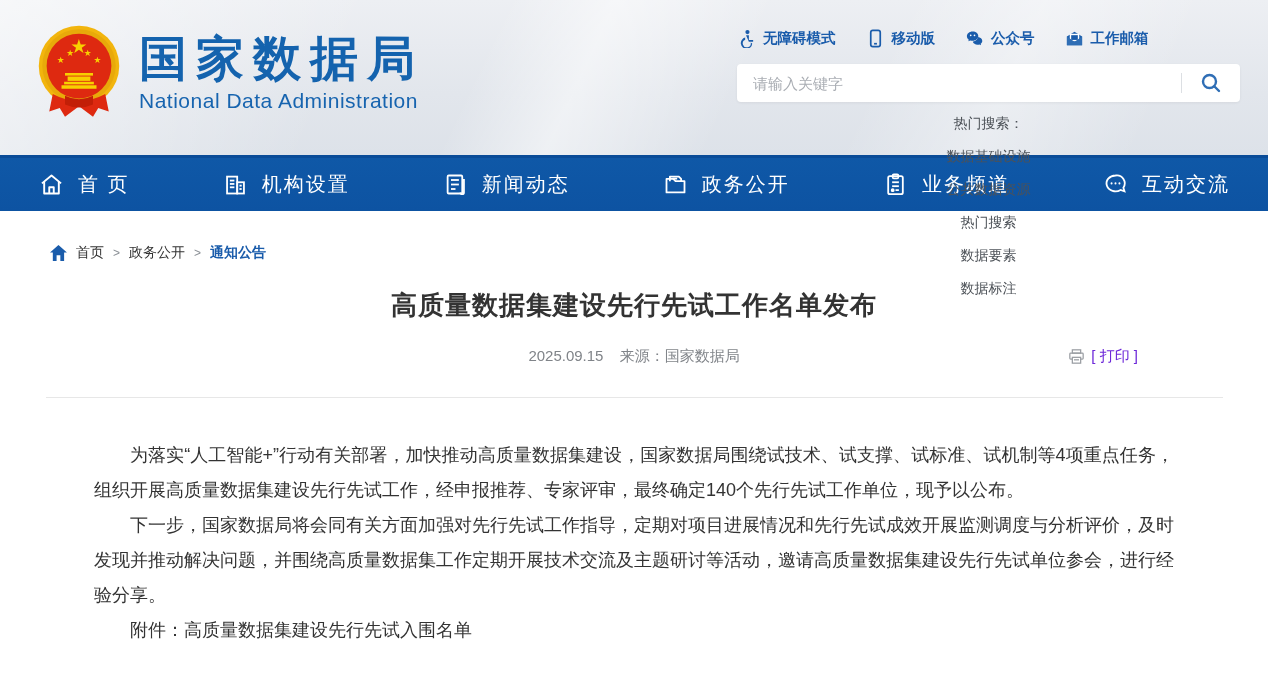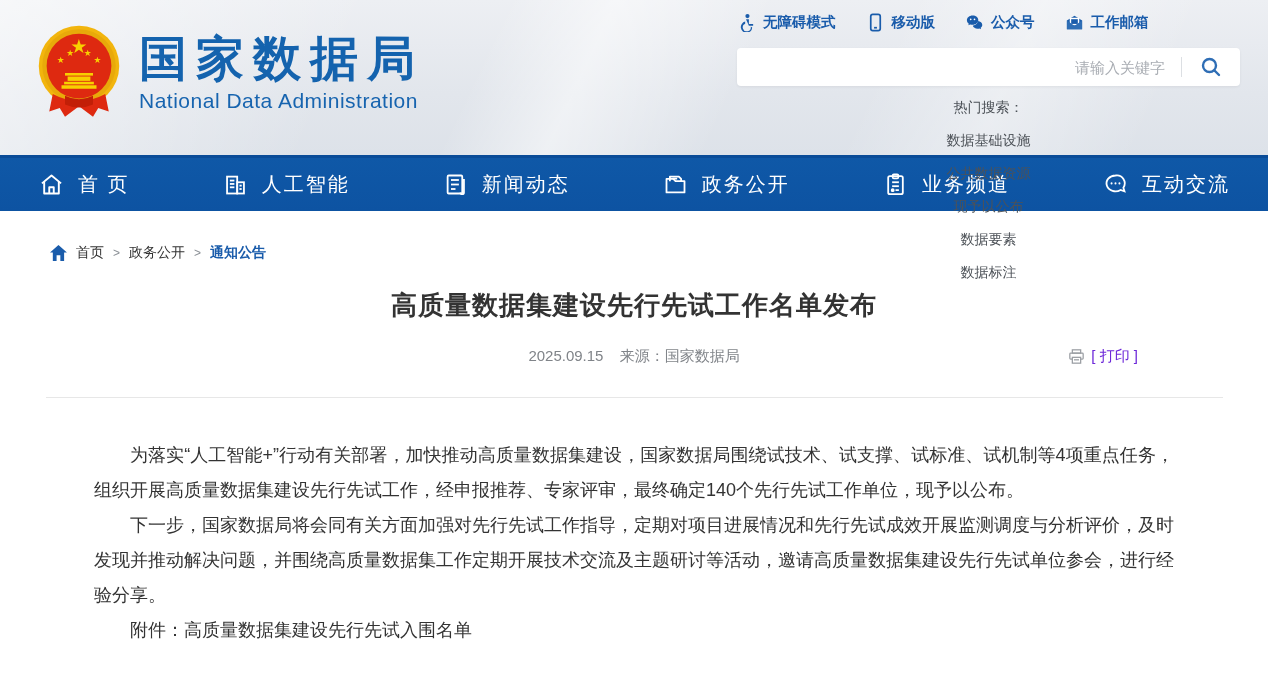--- a/index.html
+++ b/index.html
@@ -13,31 +13,31 @@
       linear-gradient(115deg, transparent 38%, rgba(255,255,255,.5) 46%, transparent 58%),
       linear-gradient(115deg, transparent 68%, rgba(255,255,255,.35) 78%, transparent 90%),
       linear-gradient(180deg,#edeff3 0%,#e2e6ec 60%,#dde2e9 100%);
   }
   .logo-block { position:absolute; left:35px; top:24px; display:flex; align-items:center; cursor:pointer; }
   .emblem { width:88px; height:98px; }
   .logo-text { margin-left:16px; }
   .logo-cn { font-size:48px; font-weight:700; color:#1463ae; letter-spacing:9px; line-height:1.1; }
   .logo-en { font-size:21px; color:#1764af; margin-top:3px; letter-spacing:.5px; }
 
-  .header-right { position:absolute; left:737px; top:8px; width:503px; }
+  .header-right { position:absolute; left:737px; top:24px; width:503px; }
   .utility-row { display:flex; align-items:center; gap:30px; height:28px; }
   .util-link { display:flex; align-items:center; gap:7px; color:#1a5cab; font-size:14.5px;
     font-weight:600; text-decoration:none; cursor:pointer; white-space:nowrap; }
   .uicon { display:inline-flex; width:19px; height:19px; }
   .uicon svg { width:100%; height:100%; }
 
   .search-box { margin-top:12px; width:503px; height:38px; background:#fff; border-radius:4px;
     display:flex; align-items:center; box-shadow:0 1px 3px rgba(0,0,0,.06); }
   .search-input { flex:1; border:none; outline:none; height:100%; padding:0 16px;
-    font-size:15px; color:#333; background:transparent; font-family:inherit;text-align:right; }
+    font-size:15px; color:#333; background:transparent; font-family:inherit; }
   .search-input::placeholder { color:#a9adb3; }
   .search-divider { width:1px; height:20px; background:#dcdfe3; }
   .search-btn { width:58px; height:100%; background:transparent; border:none; cursor:pointer;
     display:flex; align-items:center; justify-content:center; }
 
   .hot-search { margin-top:13px; display:flex; align-items:center; gap:15px;
     font-size:14px; color:#4d5258; white-space:nowrap;flex-direction:column; }
   .hot-term { color:#4d5258; text-decoration:none; cursor:pointer; }
 
   
@@ -153,21 +153,21 @@
           <circle cx="9.5" cy="9.5" r="6.5" fill="none" stroke="#2f6eb5" stroke-width="2.4"></circle>
           <line x1="14.5" y1="14.5" x2="19" y2="19" stroke="#2f6eb5" stroke-width="2.4" stroke-linecap="round"></line>
         </svg>
       </button>
     </div>
 
     <div class="hot-search">
       <span>热门搜索：</span>
       <a class="hot-term">数据基础设施</a>
       <a class="hot-term">公共数据资源</a>
-      <a class="hot-term">现予以公布</a>
+      <a class="hot-term">热门搜索</a>
       <a class="hot-term">数据要素</a>
       <a class="hot-term">数据标注</a>
     </div>
   </div>
 </header>
 
 <nav class="nav">
   <a class="nav-item">
     <span class="nav-icon">
       <svg viewBox="0 0 24 24" fill="none" stroke="#fff" stroke-width="1.7" stroke-linejoin="round">
@@ -183,21 +183,21 @@
       <svg viewBox="0 0 24 24" fill="none" stroke="#fff" stroke-width="1.6">
           <rect x="4.5" y="5" width="9" height="15"></rect>
           <rect x="13.5" y="10" width="6" height="10"></rect>
           <line x1="7" y1="8.5" x2="11" y2="8.5"></line>
           <line x1="7" y1="11.5" x2="11" y2="11.5"></line>
           <line x1="7" y1="14.5" x2="11" y2="14.5"></line>
           <line x1="15.5" y1="13" x2="17.5" y2="13"></line>
           <line x1="15.5" y1="16" x2="17.5" y2="16"></line>
         </svg>
     </span>
-    <span class="nav-label">人工智能</span>
+    <span class="nav-label">机构设置</span>
   </a>
   <a class="nav-item">
     <span class="nav-icon">
       <svg viewBox="0 0 24 24" fill="none" stroke="#fff" stroke-width="1.6">
           <rect x="5" y="4" width="13" height="16" rx="1"></rect>
           <line x1="8" y1="8" x2="15" y2="8"></line>
           <line x1="8" y1="12" x2="15" y2="12"></line>
           <line x1="8" y1="16" x2="12" y2="16"></line>
           <path d="M18 8 h1.5 v11 a1.5 1.5 0 0 1 -3 0"></path>
         </svg>

